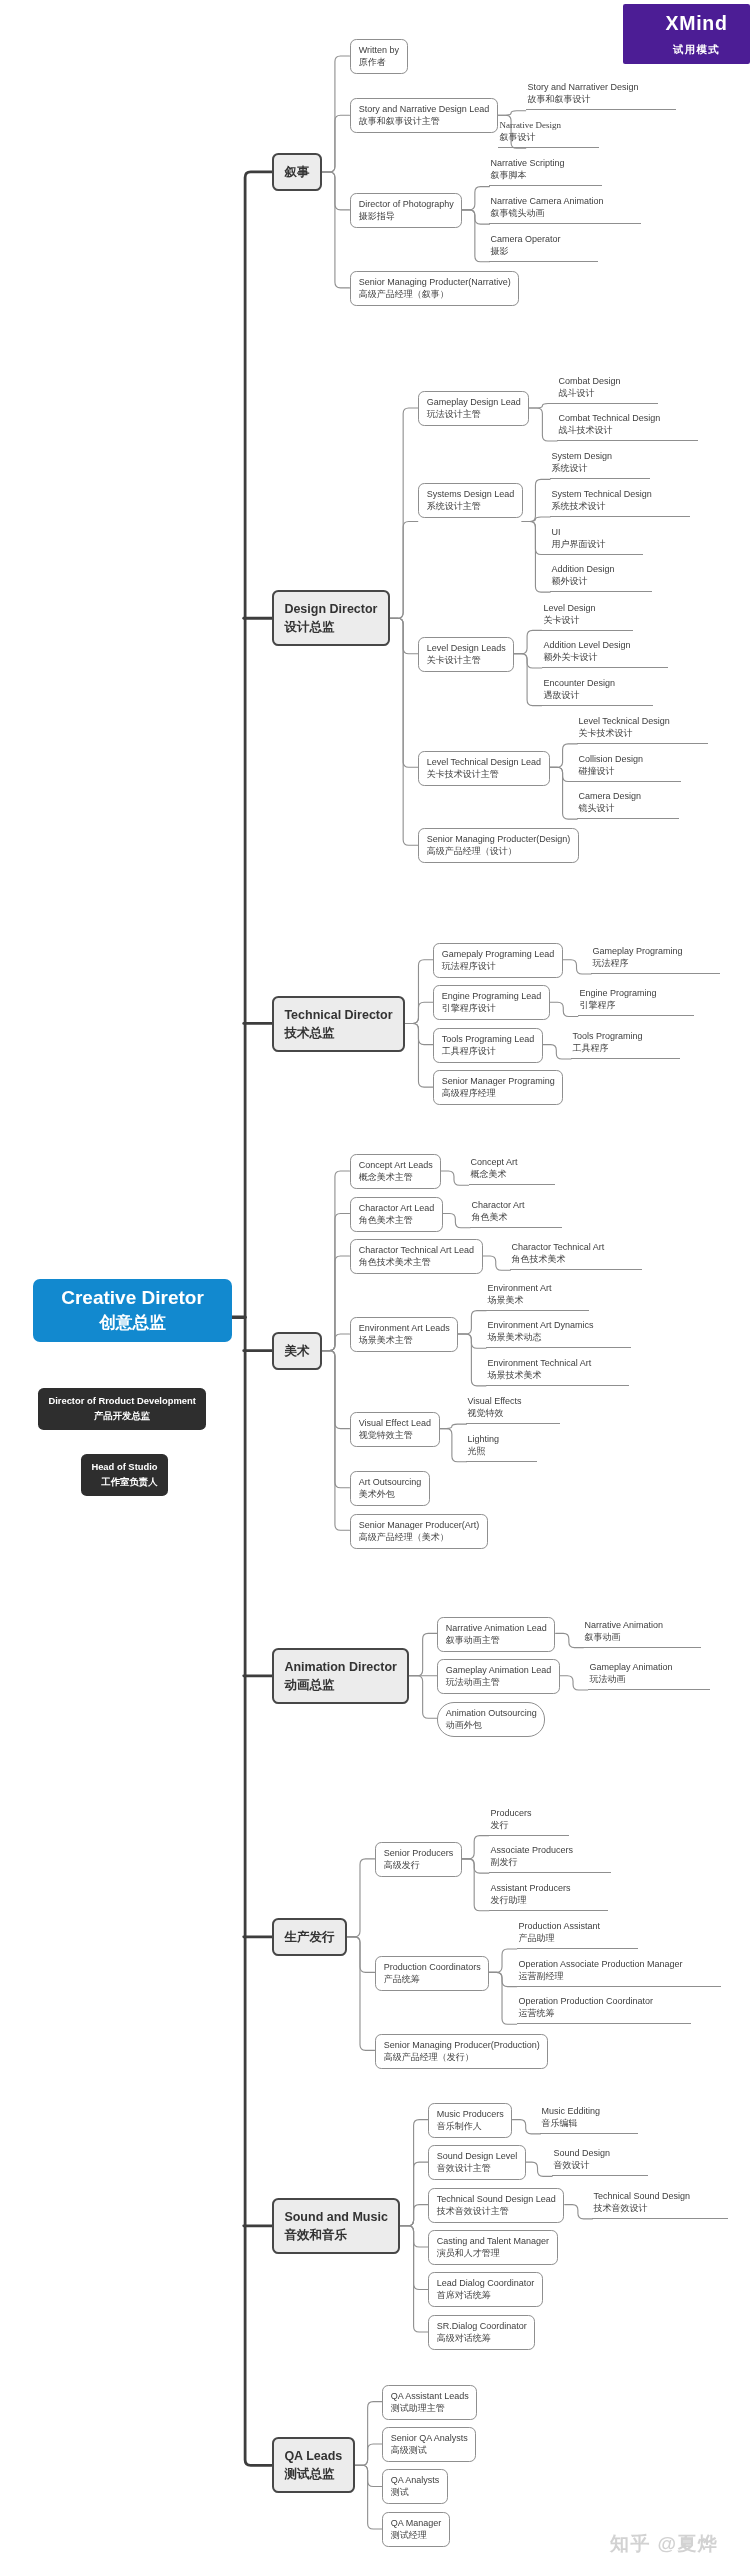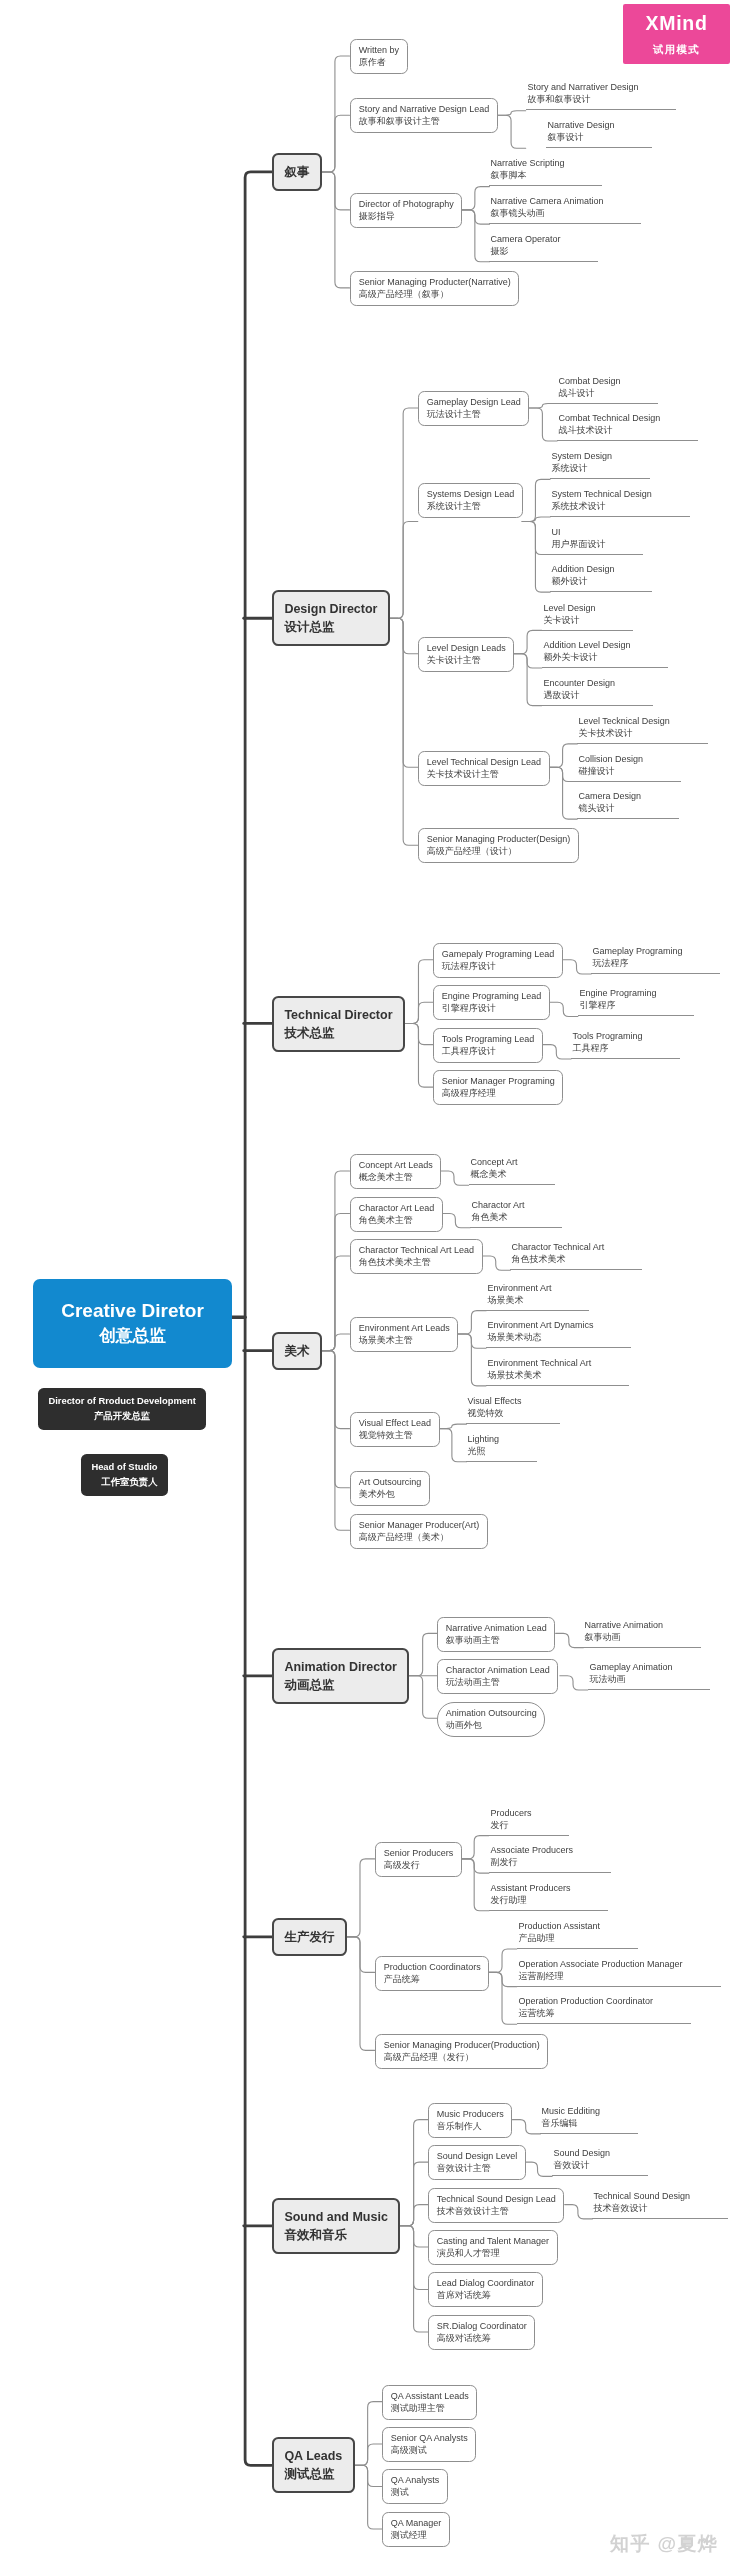--- a/index.html
+++ b/index.html
@@ -7,21 +7,21 @@
          font-family:"Liberation Sans","DejaVu Sans",sans-serif;}
   #wires{position:absolute;left:0;top:0;pointer-events:none;}
   .node{position:absolute;color:#3e3e3e;}
   .node div{white-space:nowrap;}
   .main{background:#ececec;border:2.1px solid #474747;border-radius:6.3px;
         padding:7.7px 10.4px;font-weight:700;font-size:12.5px;line-height:1.45;color:#333;}
   .box{background:#ffffff;border:1px solid #8f8f8f;border-radius:6.3px;
        padding:4.2px 7.7px;font-size:9px;line-height:1.35;}
   .leaf{padding:0 38px 4.2px 1.4px;border-bottom:1.4px solid #8f8f8f;
         font-size:9px;line-height:1.35;}
-  .root{position:absolute;left:33px;top:1279px;width:199px;height:89px;
+  .root{position:absolute;left:33px;top:1279px;width:199px;height:63px;
         border-radius:7px;display:flex;flex-direction:column;justify-content:center;
         align-items:center;color:#fff;font-weight:700;}
   .r1{font-size:19px;} .r2{font-size:16.7px;margin-top:2.1px;}
   .float{position:absolute;color:#fff;border-radius:5.6px;padding:6.3px 10.4px;
          font-size:9.4px;font-weight:700;text-align:center;line-height:1.55;}
   .f0{left:38px;top:1388px;} .f1{left:81px;top:1454px;}
   .badge{position:absolute;left:623px;top:4.2px;width:107px;height:60px;color:#fff;
          display:flex;flex-direction:column;align-items:center;justify-content:center;
          border-radius:2.1px;}
   .b1{font-size:19.5px;font-weight:700;letter-spacing:0.7px;}
@@ -127,42 +127,42 @@
   <div class="float f0" style="background: rgb(46, 46, 46);">
     <div>Director of Rroduct Development</div>
     <div>产品开发总监</div>
   </div>
 
   <div class="float f1" style="background: rgb(46, 46, 46); text-align: right;">
     <div>Head of Studio</div>
     <div>工作室负责人</div>
   </div>
 
-  <div class="badge" style="background: #ec4899;">
+  <div class="badge" style="background: #4c1d95; padding-left: 20px;">
     <div class="b1">XMind</div>
     <div class="b2">试用模式</div>
   </div>
 
   <div class="wm">知乎 @夏烨</div>
 <div class="node main" style="left: 272px; top: 153px;">
       <div>叙事</div>
     </div>
     <div class="node box" style="left: 350px; top: 39px;">
       <div>Written by</div>
       <div>原作者</div>
     </div>
     <div class="node box" style="left: 350px; top: 98px;">
       <div>Story and Narrative Design Lead</div>
       <div>故事和叙事设计主管</div>
     </div>
     <div class="node leaf" style="left: 526px; top: 81px;">
       <div>Story and Narrativer Design</div>
       <div>故事和叙事设计</div>
     </div>
-    <div class="node leaf" style="left: 546px; top: 119px;">
+    <div class="node leaf" style="left: 498px; top: 119px; font-family: Liberation Serif, serif;">
       <div>Narrative Design</div>
       <div>叙事设计</div>
     </div>
     <div class="node box" style="left: 350px; top: 193px;">
       <div>Director of Photography</div>
       <div>摄影指导</div>
     </div>
     <div class="node leaf" style="left: 489px; top: 157px;">
       <div>Narrative Scripting</div>
       <div>叙事脚本</div>
@@ -352,21 +352,21 @@
     </div>
     <div class="node box" style="left: 437px; top: 1617px;">
       <div>Narrative Animation Lead</div>
       <div>叙事动画主管</div>
     </div>
     <div class="node leaf" style="left: 583px; top: 1619px;">
       <div>Narrative Animation</div>
       <div>叙事动画</div>
     </div>
     <div class="node box" style="left: 437px; top: 1659px;">
-      <div>Charactor Animation Lead</div>
+      <div>Gameplay Animation Lead</div>
       <div>玩法动画主管</div>
     </div>
     <div class="node leaf" style="left: 588px; top: 1661px;">
       <div>Gameplay Animation</div>
       <div>玩法动画</div>
     </div>
     <div class="node box" style="left: 437px; top: 1702px; border-radius: 17px;">
       <div>Animation Outsourcing</div>
       <div>动画外包</div>
     </div>

